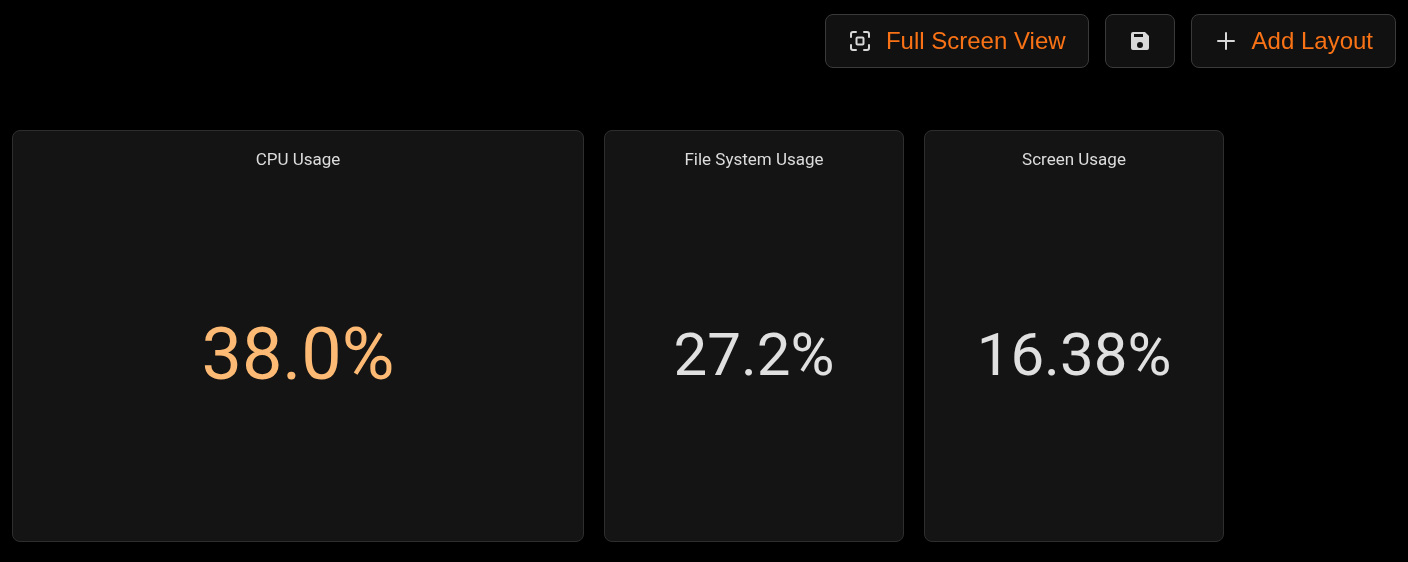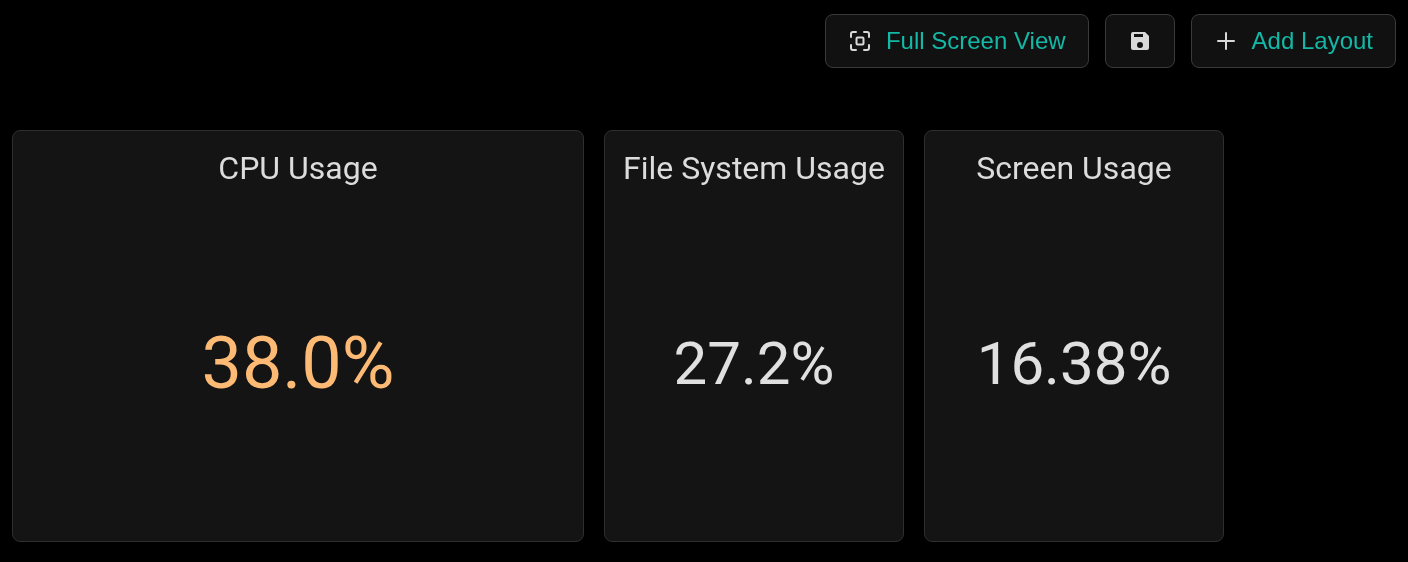--- a/index.html
+++ b/index.html
@@ -22,21 +22,21 @@
       padding: 14px 12px 14px 0;
     }
     .btn {
       display: flex;
       align-items: center;
       gap: 14px;
       background: #111;
       border: 1px solid #3a3a3a;
       border-radius: 8px;
       padding: 12px 22px;
-      color: #14b8a6;
+      color: #f97316;
       font-size: 24px;
       font-weight: 400;
       cursor: pointer;
     }
     .btn .icon {
       display: inline-flex;
       align-items: center;
       justify-content: center;
       width: 24px;
       height: 24px;
@@ -59,21 +59,21 @@
       flex-direction: column;
       align-items: center;
     }
     .panel-0 {
       width: 572px;
     }
     .panel-1, .panel-2 {
       width: 300px;
     }
     .panel-title {
-      font-size: 32px;
+      font-size: 17px;
       font-weight: 400;
       color: #dcdcdc;
       padding-top: 18px;
       text-align: center;
     }
     .panel-body {
       flex: 1;
       display: flex;
       align-items: center;
       justify-content: center;

